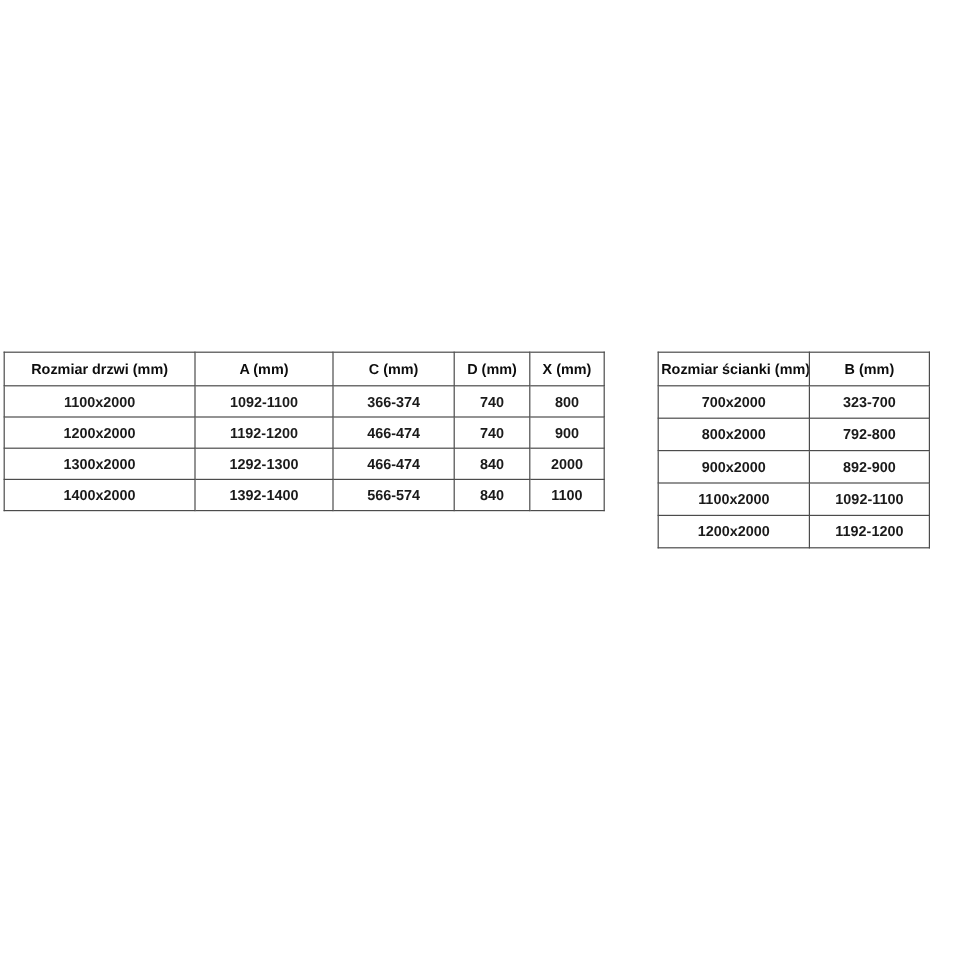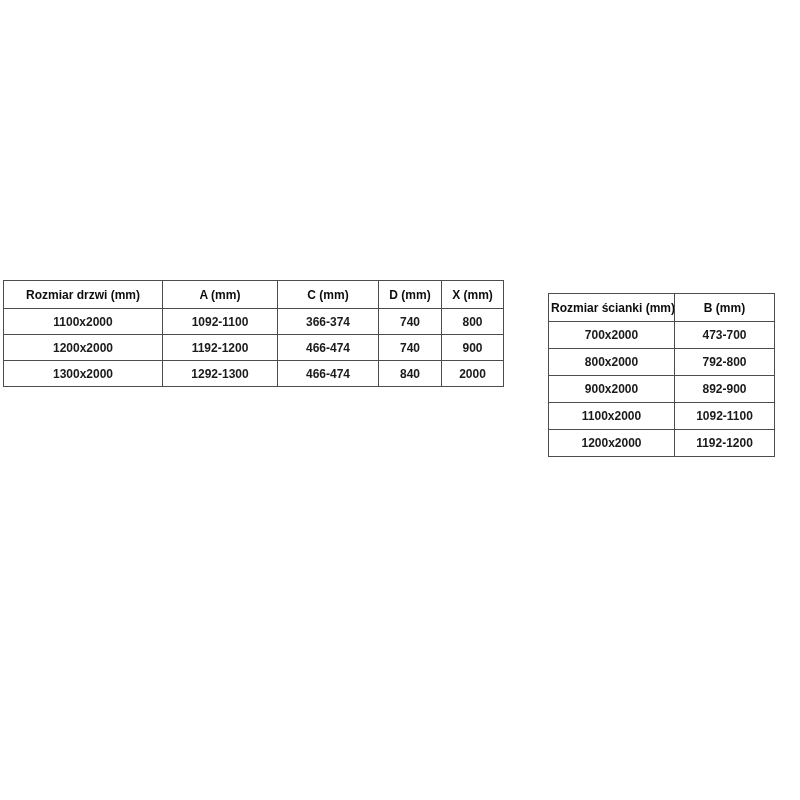--- a/index.html
+++ b/index.html
@@ -38,21 +38,21 @@
     height: 28px;
   }
   table.spec-table td {
     font-size: 12px;
     font-weight: bold;
     color: #1a1a1a;
     height: 26px;
   }
   #doors-table {
     left: 3px;
-    top: 280px;
+    top: 293px;
     width: 500px;
     border-radius: 32px;
   }
   #walls-table {
     left: 548px;
     top: 293px;
     width: 226px;
   }
   #walls-table td { height: 27px; }
 </style>
@@ -93,38 +93,45 @@
           <td>740</td>
           <td>900</td>
         </tr>
         <tr>
           <td>1300x2000</td>
           <td>1292-1300</td>
           <td>466-474</td>
           <td>840</td>
           <td>2000</td>
         </tr>
+        <tr>
+          <td>1400x2000</td>
+          <td>1392-1400</td>
+          <td>566-574</td>
+          <td>840</td>
+          <td>1100</td>
+        </tr>
       </tbody>
     </table>
 
   <table class="spec-table" id="walls-table">
     <colgroup>
       <col style="width:126px">
       <col style="width:100px">
     </colgroup>
   <thead>
         <tr>
           <th>Rozmiar ścianki (mm)</th>
           <th>B (mm)</th>
         </tr>
       </thead>
       <tbody>
         <tr>
           <td>700x2000</td>
-          <td>473-700</td>
+          <td>323-700</td>
         </tr>
         <tr>
           <td>800x2000</td>
           <td>792-800</td>
         </tr>
         <tr>
           <td>900x2000</td>
           <td>892-900</td>
         </tr>
         <tr>

